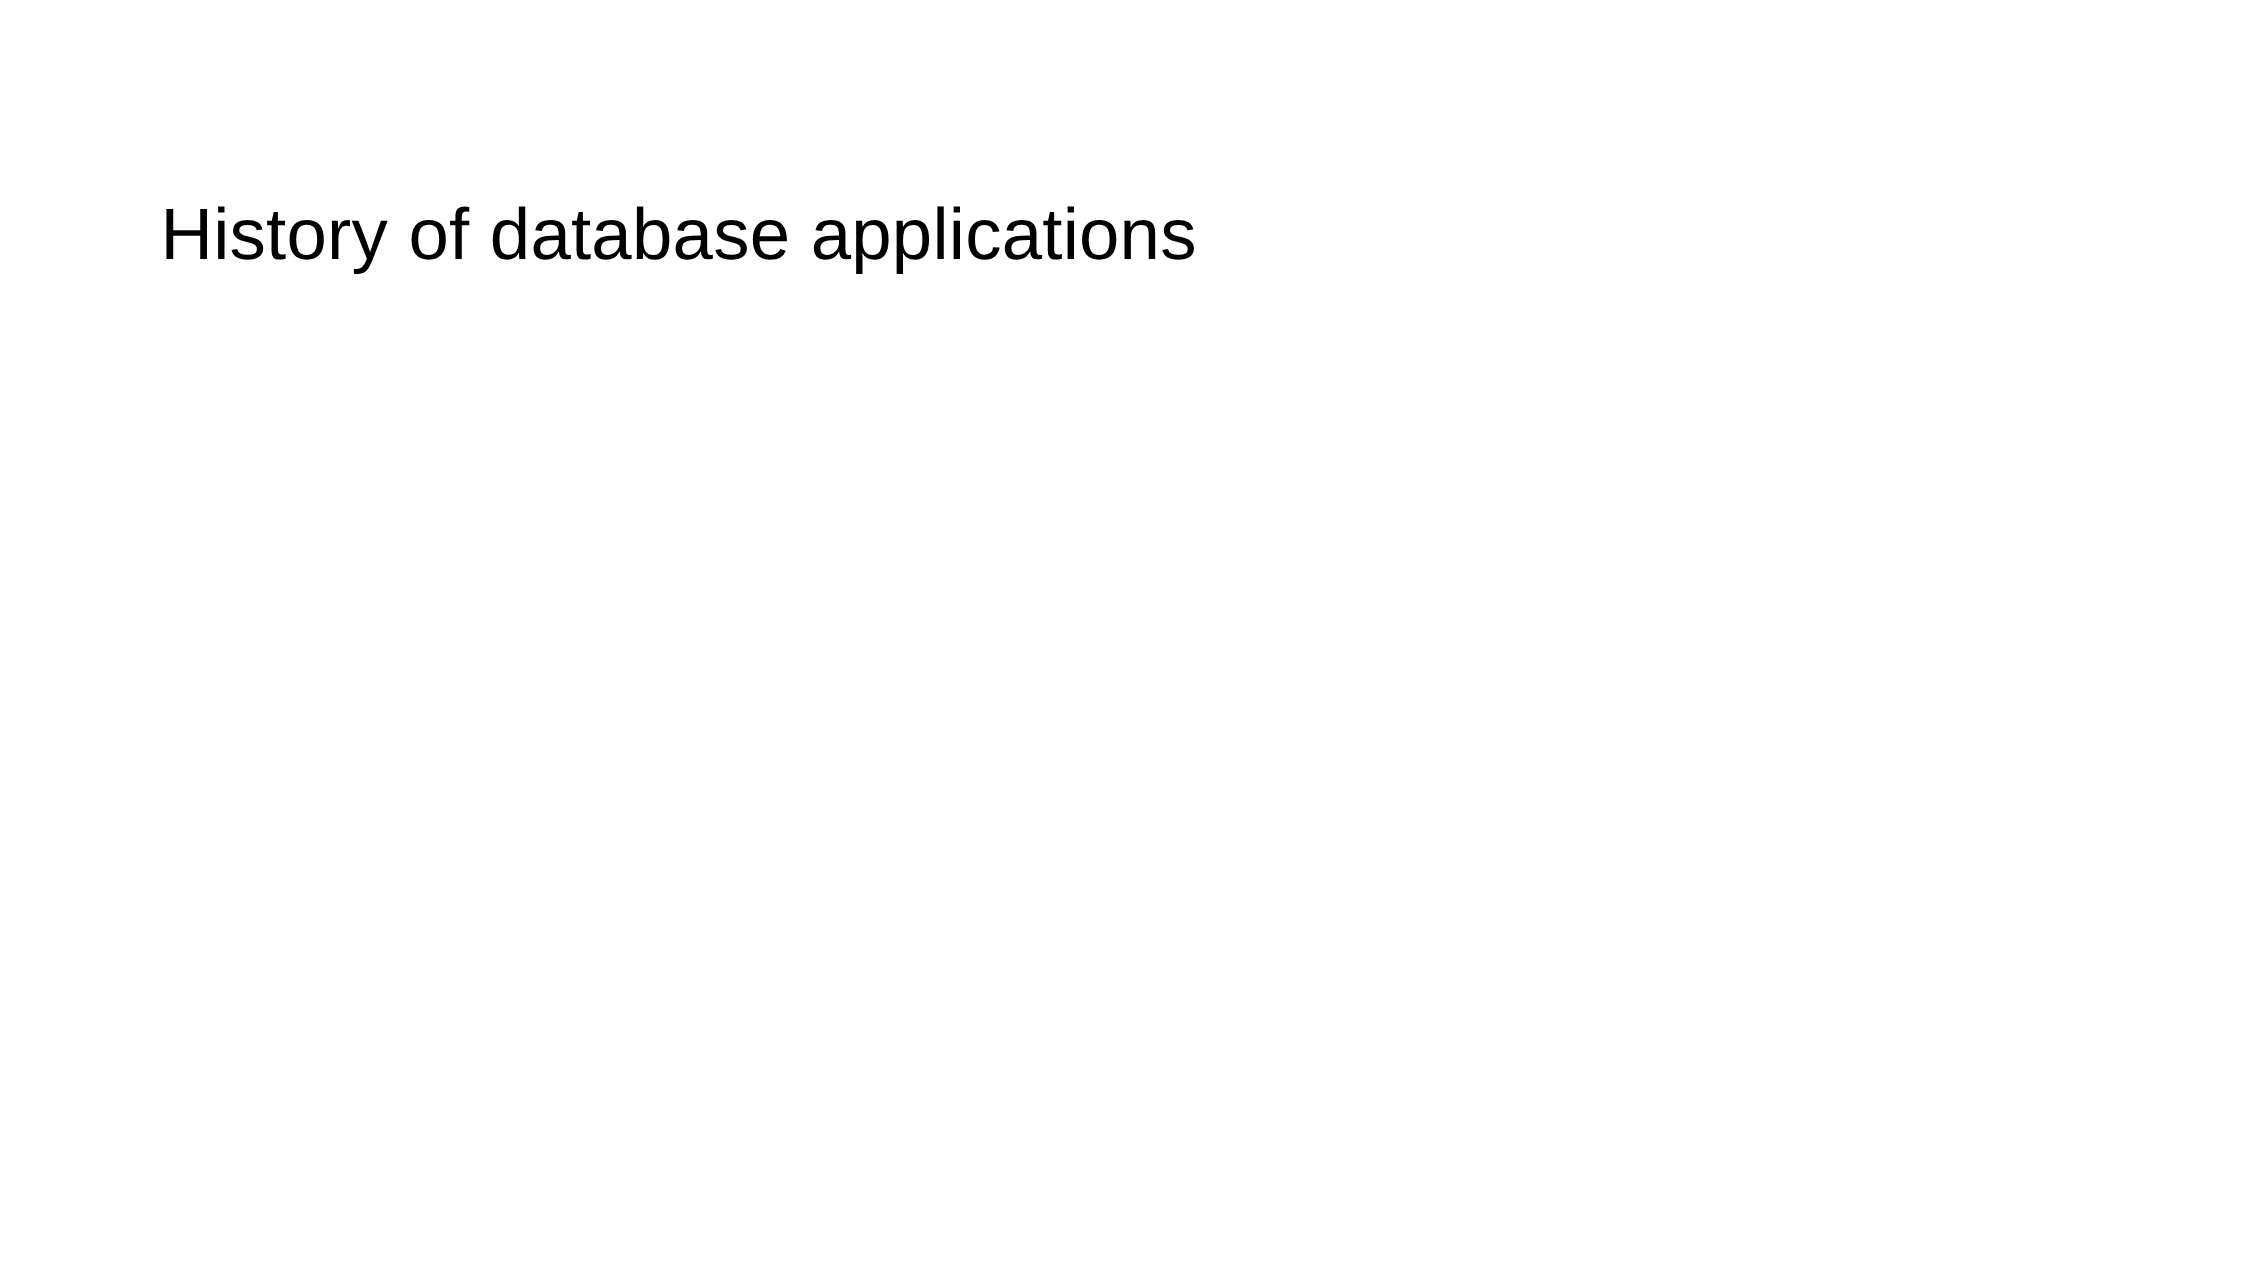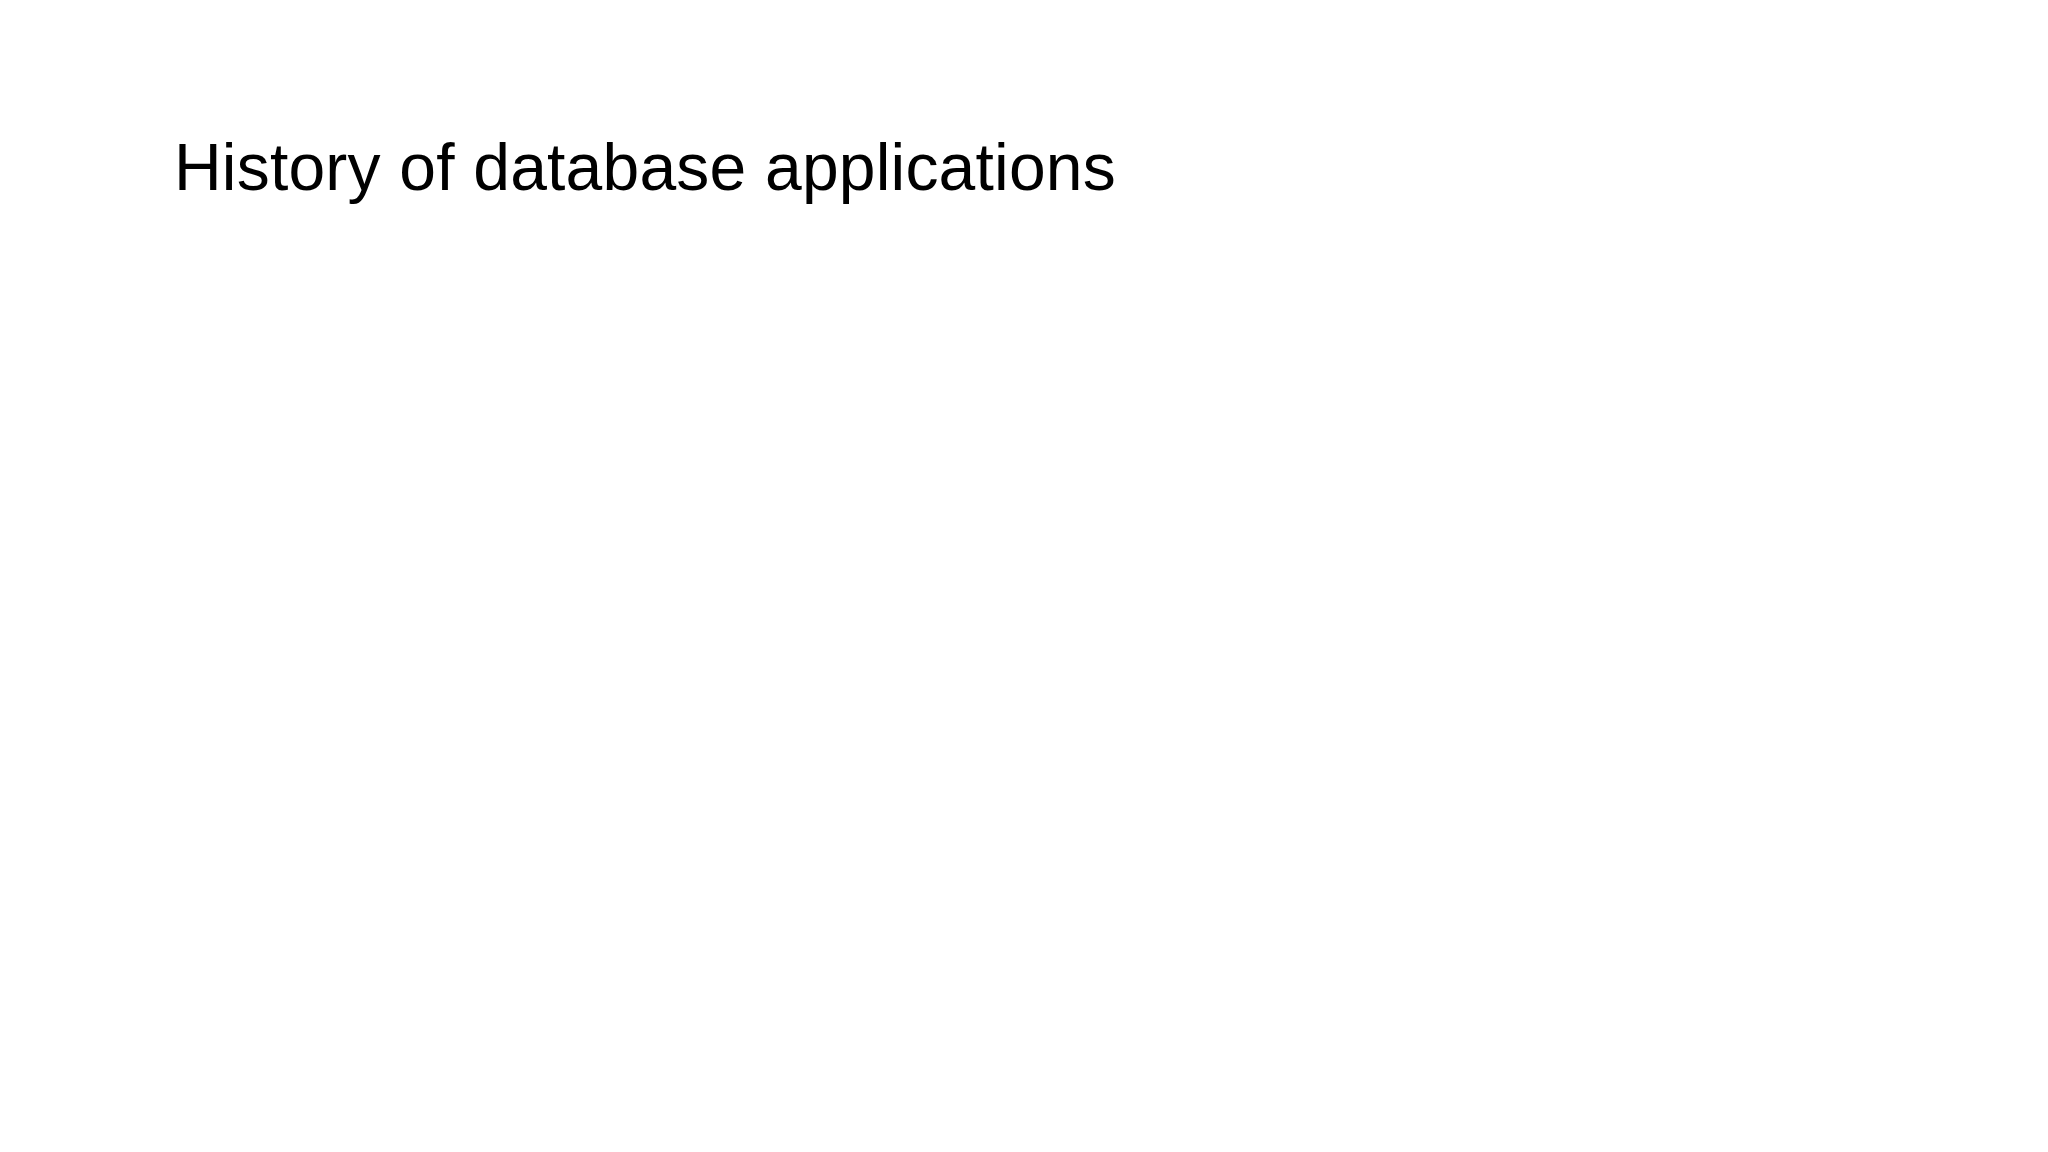--- a/index.html
+++ b/index.html
@@ -17,26 +17,26 @@
     position: relative;
     width: 2048px;
     height: 1152px;
     background: #ffffff;
     overflow: hidden;
   }
 
   
   .title-placeholder {
     position: absolute;
-    left: 174px;
+    left: 146px;
     top: 84px;
     width: 1740px;
     height: 168px;
     display: flex;
-    align-items: center;
+    align-items: flex-end;
     justify-content: flex-start;
   }
 
   .slide-title {
     font-family: "Liberation Sans", sans-serif;
     font-size: 66px;
     font-weight: 400;
     line-height: 1.18;
     letter-spacing: 0.2px;
     color: #000000;

